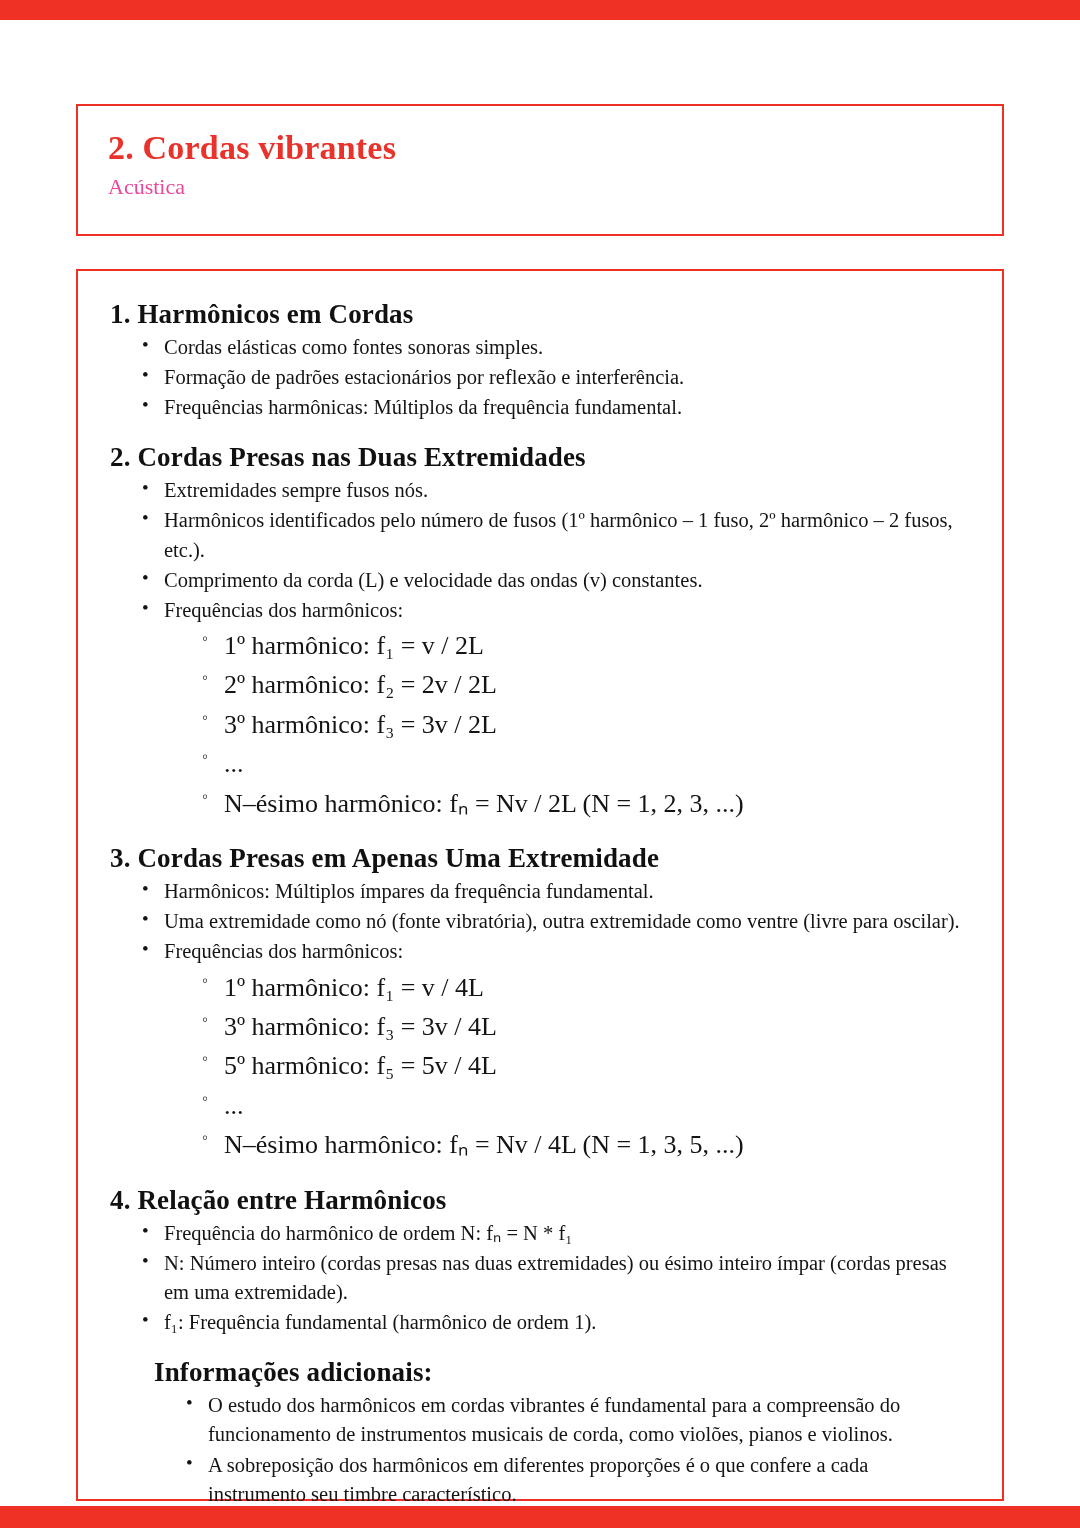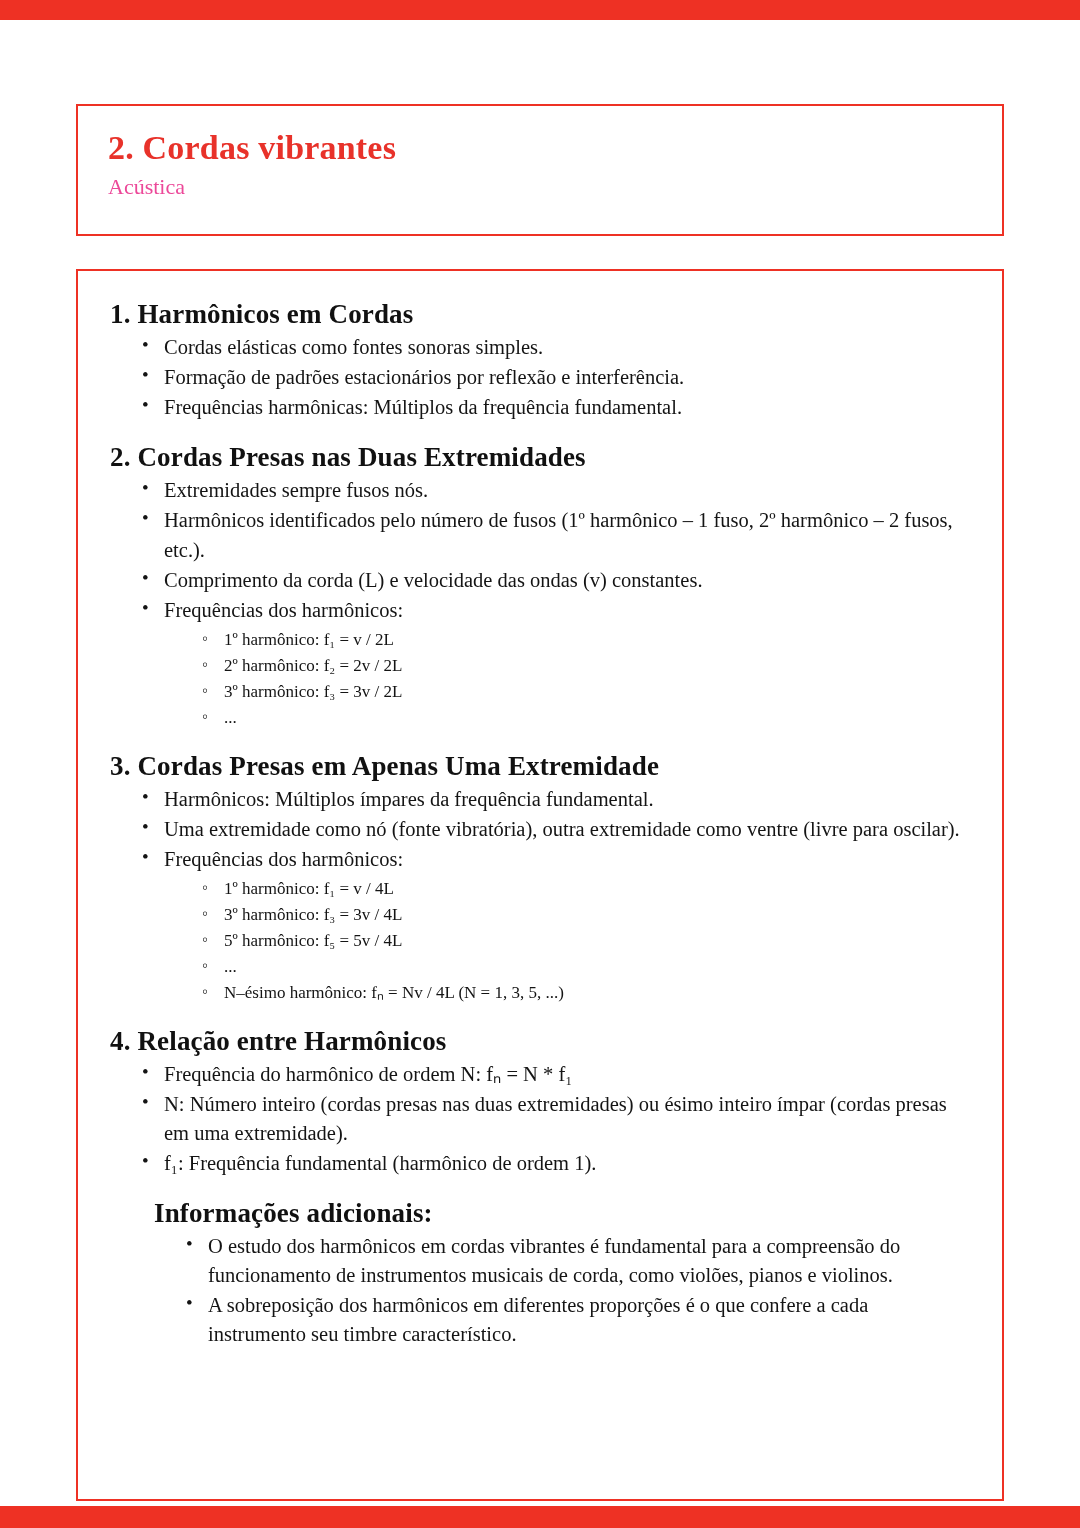--- a/index.html
+++ b/index.html
@@ -105,21 +105,21 @@
     font-size: 19px;
     color: #141414;
   }
   ul.subbullets {
     list-style: none;
     margin: 2px 0 0 0;
     padding: 0 0 0 38px;
   }
   ul.subbullets > li {
     position: relative;
-    font-size: 17px;
+    font-size: 26px;
     color: #141414;
     line-height: 1.48;
     padding-left: 22px;
     margin-bottom: 1px;
   }
   ul.subbullets > li::before {
     content: "\25E6";
     position: absolute;
     left: 0;
     top: -1px;
@@ -156,20 +156,21 @@
         <li>Extremidades sempre fusos nós.</li>
         <li>Harmônicos identificados pelo número de fusos (1º harmônico – 1 fuso, 2º harmônico – 2 fusos, etc.).</li>
         <li>Comprimento da corda (L) e velocidade das ondas (v) constantes.</li>
         <li>
           <span>Frequências dos harmônicos:</span>
           <ul class="subbullets">
             <li>1º harmônico: f₁ = v / 2L</li>
             <li>2º harmônico: f₂ = 2v / 2L</li>
             <li>3º harmônico: f₃ = 3v / 2L</li>
             <li>...</li>
+            <li>N–ésimo harmônico: fₙ = Nv / 2L (N = 1, 2, 3, ...)</li>
           </ul>
         </li>
       </ul>
     </div>
 
     <div class="section">
       <div class="section-heading">3. Cordas Presas em Apenas Uma Extremidade</div>
       <ul class="bullets">
         <li>Harmônicos: Múltiplos ímpares da frequência fundamental.</li>
         <li>Uma extremidade como nó (fonte vibratória), outra extremidade como ventre (livre para oscilar).</li>

